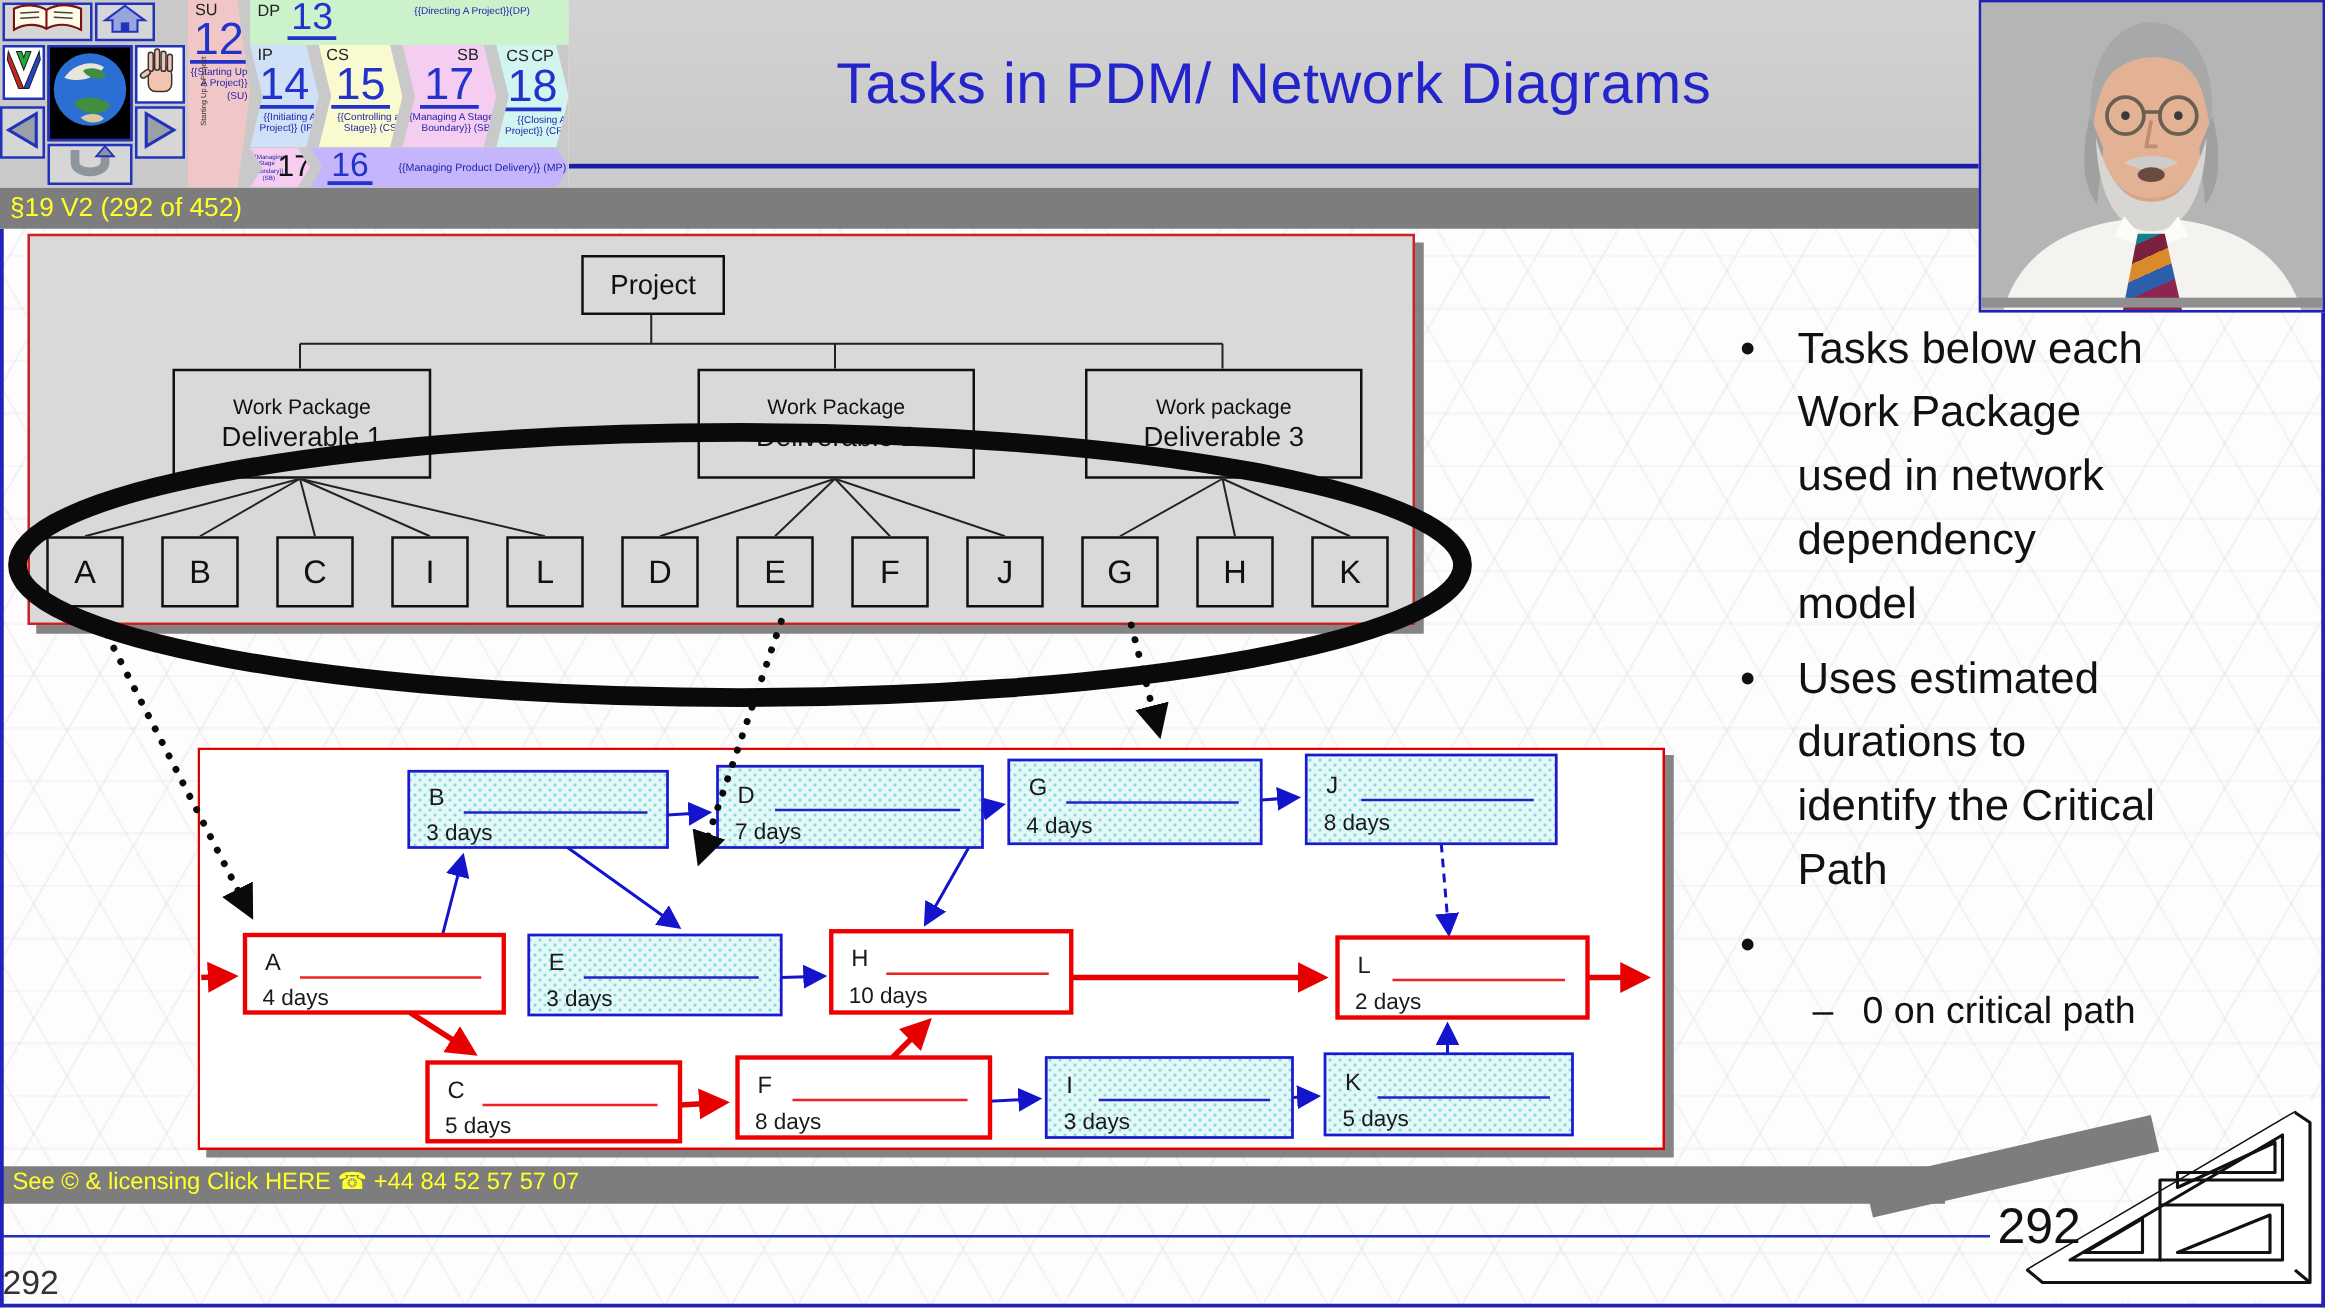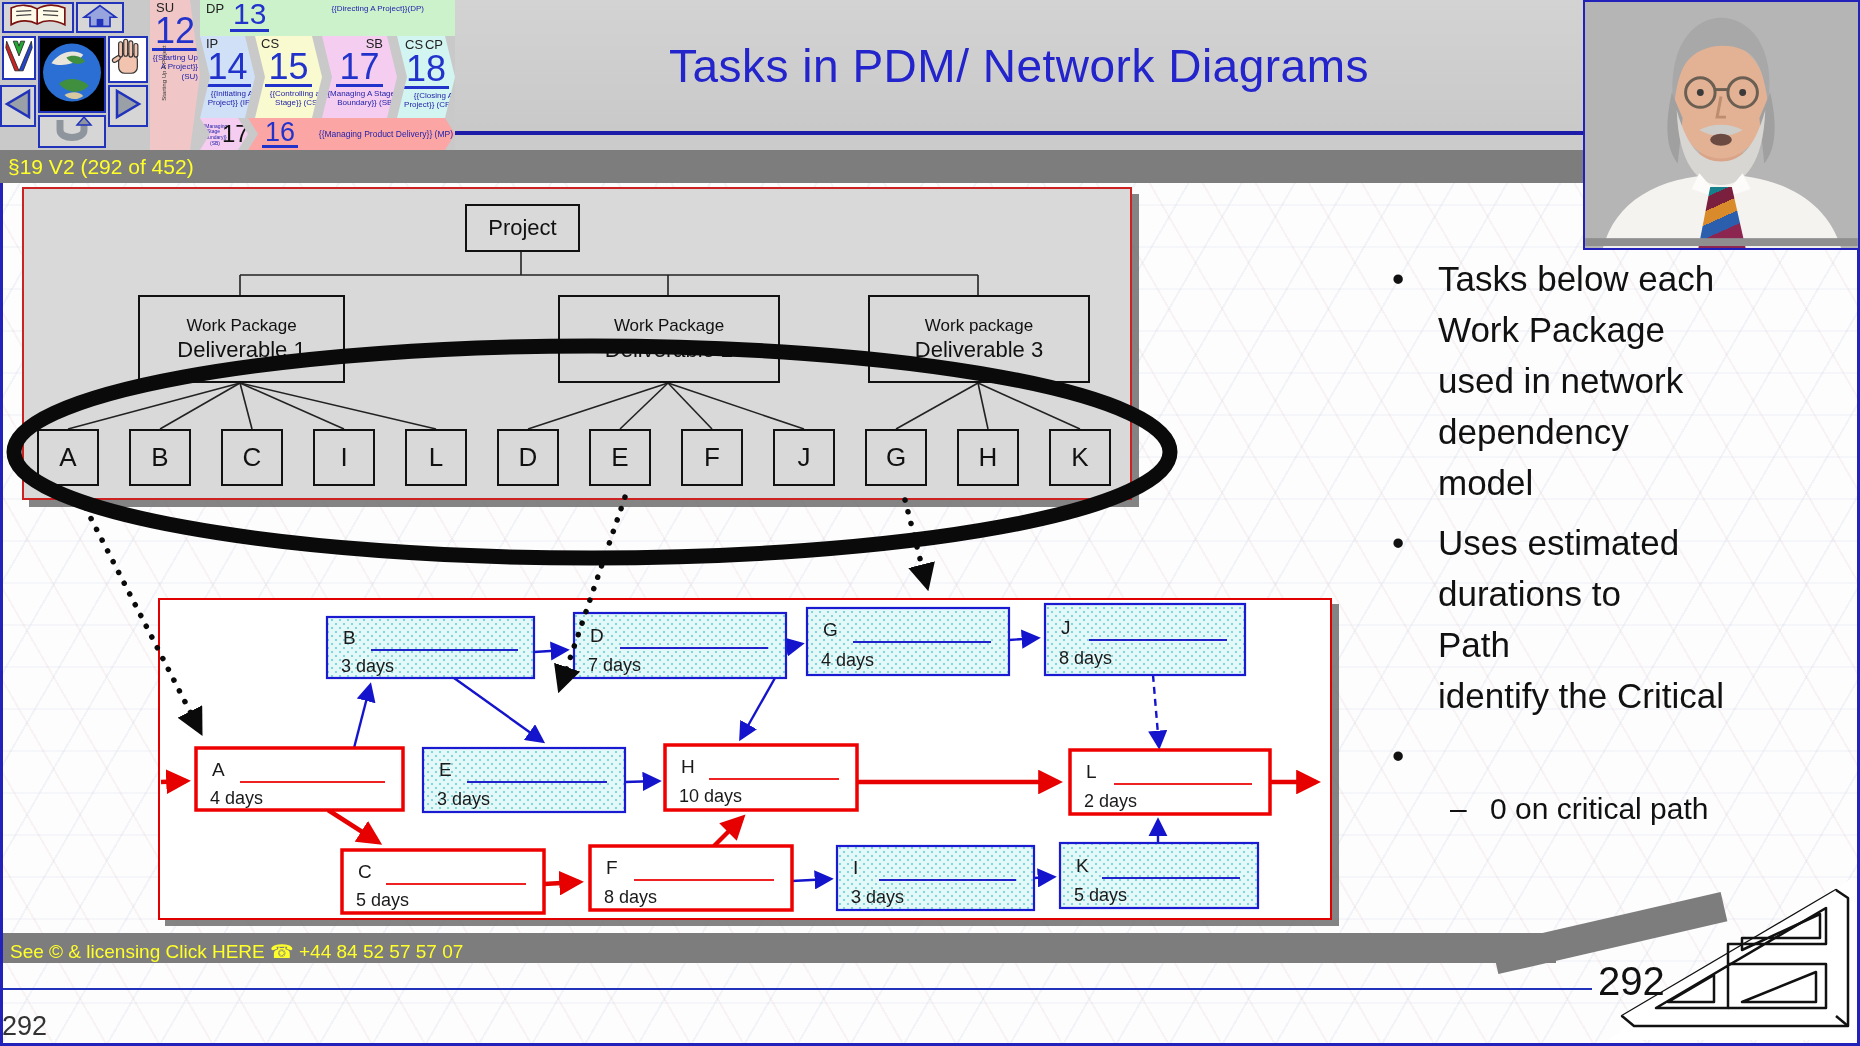--- a/index.html
+++ b/index.html
@@ -63,21 +63,21 @@
   
   .bullets{left:1392px;top:70px;width:460px;z-index:2;color:#111;}
   .brow{display:flex;align-items:flex-start;font-size:35px;line-height:51px;}
   .brow .mk{width:46px;flex:0 0 46px;}
   .brow.sub{font-size:30px;line-height:44px;padding-left:58px;margin-top:6px;}
   .brow.sub .mk{width:40px;flex:0 0 40px;}
   .bgap{height:9px;}
 
   
   .license-bar{left:0;top:750px;width:1556px;height:30px;background:#7d7d7d;z-index:4;
-               display:flex;align-items:flex-end;padding-left:10px;}
+               display:flex;align-items:flex-start;padding-left:10px;}
   .license-bar span{color:#ffff2a;font-size:19px;}
   .license-diag{left:1492px;top:735px;width:235px;height:30px;background:#7d7d7d;
                 transform:rotate(-13deg);z-index:3;}
   .blue-rule{left:0;top:805px;width:1592px;height:2px;background:#2233bb;z-index:4;}
   .bigpage{left:1598px;top:776px;font-size:40px;color:#111;z-index:6;}
   .logo{left:1608px;top:697px;width:250px;height:160px;z-index:5;}
   .smallpage{left:2px;top:828px;font-size:27px;color:#333;z-index:6;}
 </style>
 </head>
 <body>
@@ -174,21 +174,21 @@
         <span>CS</span>
         <span>CP</span>
       </span>
       <span class="bignum">18</span>
       <span class="plabel">{{Closing A Project}} (CP)</span>
     </div>
     <div class="chev" style="left:200px;top:118px;width:48px;height:32px;background:#f5cdf0;clip-path:polygon(0 0,38px 0,48px 16px,38px 32px,0 32px,10px 16px);flex-direction:row;">
       <span class="plabel" style="font-size:5px;width:22px;">{{Managing A Stage Boundary}} (SB)</span>
       <span style="font-size:24px;color:#111;">17</span>
     </div>
-    <div class="chev" style="left:248px;top:118px;width:207px;height:32px;background:#fca5a5;clip-path:polygon(0 0,197px 0,207px 16px,197px 32px,0 32px,10px 16px);flex-direction:row;">
+    <div class="chev" style="left:248px;top:118px;width:207px;height:32px;background:#c4b5fd;clip-path:polygon(0 0,197px 0,207px 16px,197px 32px,0 32px,10px 16px);flex-direction:row;">
       <span class="bignum" style="font-size:27px;margin-left:14px;">16</span>
       <span class="plabel" style="font-size:8.5px;flex:1;">{{Managing Product Delivery}} (MP)</span>
     </div>
   </div>
 
   <div class="abs title-band">
     <h1>Tasks in PDM/ Network Diagrams</h1>
   </div>
   <div class="abs gap-strip"></div>
 
@@ -465,25 +465,25 @@
       <div class="brow">
           <span class="mk">•</span>
           <span>Uses estimated</span>
         </div>
       <div class="brow">
           <span class="mk"></span>
           <span>durations to</span>
         </div>
       <div class="brow">
           <span class="mk"></span>
+          <span>identify the Critical</span>
+        </div>
+      <div class="brow">
+          <span class="mk"></span>
           <span>Path</span>
-        </div>
-      <div class="brow">
-          <span class="mk"></span>
-          <span>identify the Critical</span>
         </div>
       <div class="bgap"></div>
       <div class="brow">
           <span class="mk">•</span>
         </div>
       <div class="brow sub">
           <span class="mk">–</span>
           <span>0 on critical path</span>
         </div>
     </div>

